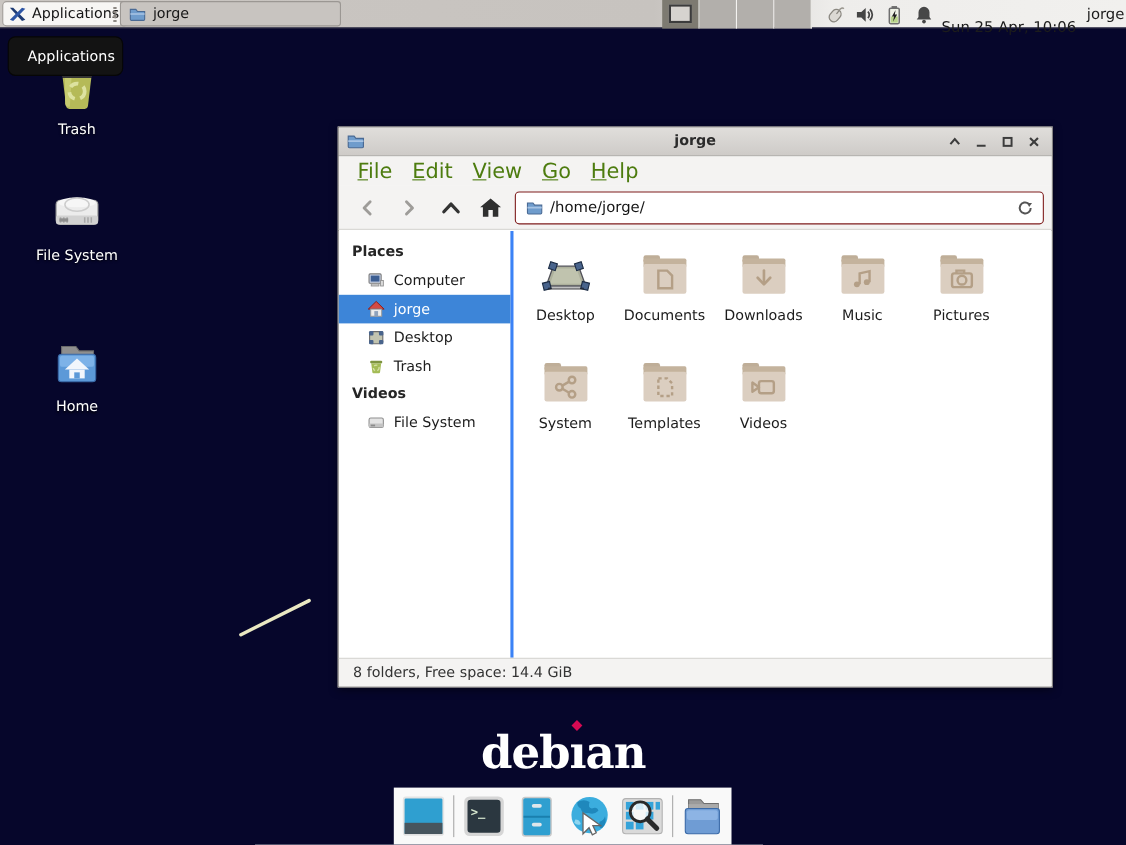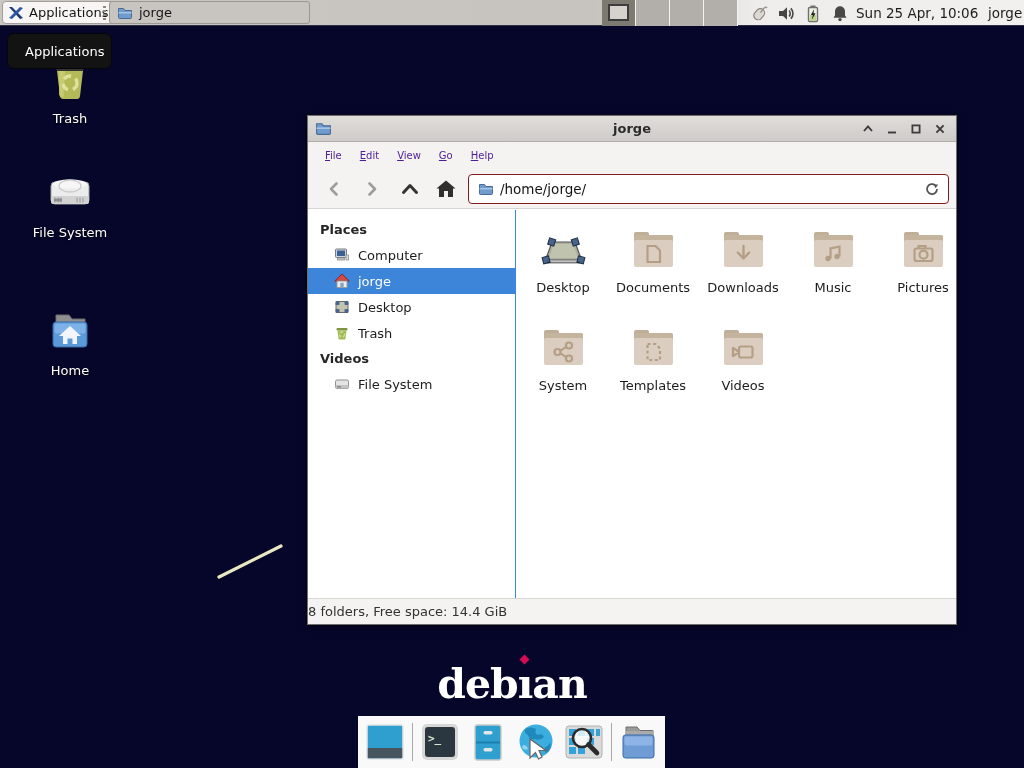--- a/index.html
+++ b/index.html
@@ -18,21 +18,21 @@
           background:repeating-linear-gradient(#8d8984 0 2px,transparent 2px 4px); }
   #task-btn { position:absolute; left:109px; top:1px; width:201px; height:23px; display:flex; align-items:center;
               gap:6px; padding:0 7px; background:#c8c4c0; border:1px solid #9b9793; border-radius:3px;
               font-size:13px; color:#161616; }
   #pager { position:absolute; left:602px; top:0; height:26px; display:flex; }
   .ws { width:34px; height:26px; background:#b2afab; border-right:1px solid #f4f3f1; position:relative; }
   .ws.active { background:#7d7a71; }
   .ws.active .ws-win { position:absolute; left:6px; top:4px; width:21px; height:17px; background:#d6d3cf; border:2px solid #3c3c3c; }
   #tray { position:absolute; left:749px; top:0; height:26px; display:flex; align-items:center; gap:7px; }
   .tray-ic { width:20px; height:20px; display:flex; align-items:center; justify-content:center; }
-  #clock { position:absolute; left:856px; top:0; height:26px; display:flex; align-items:center;
+  #clock { position:absolute; left:856px; top:12px; height:26px; display:flex; align-items:center;
            font-size:13.5px; color:#1c1c1c; }
   #panel-user { position:absolute; left:988px; top:0; height:26px; display:flex; align-items:center;
                 font-size:13.5px; color:#1c1c1c; }
 
   
   #tooltip { position:absolute; left:7px; top:33px; width:105px; height:36px; background:#131313;
              border:1px solid #060606; border-radius:7px; color:#ffffff; font-size:13px;
              display:flex; align-items:center; padding-left:17px; z-index:60; }
 
   
@@ -57,41 +57,41 @@
   #win { position:absolute; left:307px; top:115px; width:650px; height:510px; background:#ffffff;
          border:1px solid #706d6a; box-shadow:0 2px 8px rgba(0,0,0,.55); }
   #titlebar { position:relative; height:26px; background:linear-gradient(#e0dedb,#cecbc8);
               border-bottom:1px solid #b0adaa; display:flex; align-items:center; }
   #title { position:absolute; left:0; right:0; text-align:center; font-size:13px; font-weight:bold; color:#2b2b2b; }
   #titlebar .win-ic { position:absolute; left:7px; top:4px; }
   #win-btns { position:absolute; right:6px; top:3px; display:flex; gap:4px; z-index:2; }
   .wbtn { width:20px; height:20px; display:flex; align-items:center; justify-content:center; }
 
   #menubar { height:27px; background:#f4f3f2; display:flex; align-items:center; padding-left:8px; }
-  .menu-item { padding:4px 9px; font-size:10px; color:#4c1d95; }
+  .menu-item { padding:4px 9px; font-size:19px; color:#4d7c0f; }
 
   #toolbar { height:40px; background:#f4f3f2; border-bottom:1px solid #d8d6d3; position:relative; }
   .nav-btn { position:absolute; top:7px; width:28px; height:26px; display:flex; align-items:center; justify-content:center; }
   #path-entry { position:absolute; left:160px; top:5px; width:481px; height:30px; background:#ffffff;
                 border:1px solid #7f1d1d; border-radius:4px; display:flex; align-items:center; padding:0 8px 0 9px;
                 font-size:13.5px; color:#141414; }
   #path-entry .ptxt { margin-left:6px; flex:1; }
 
   #body-area { position:absolute; top:94px; bottom:26px; left:0; right:0; display:flex; }
-  #sidebar { width:208px; background:#ffffff; border-right:1px solid #3b82f6; padding-top:7px; flex-shrink:0; }
+  #sidebar { width:159px; background:#ffffff; border-right:3px solid #3b82f6; padding-top:7px; flex-shrink:0; }
   .side-hdr { font-size:13px; font-weight:bold; color:#262626; padding:5px 0 5px 12px; }
   .side-row { height:26px; display:flex; align-items:center; padding-left:26px; gap:8px; font-size:13px; color:#1d1d1d; }
   .side-row.sel { background:#3d85d8; color:#ffffff; }
   #files { flex:1; position:relative; background:#ffffff; }
   #folder-grid { position:absolute; left:2px; top:14px; width:462px; display:flex; flex-wrap:wrap; }
   .fcell { width:90px; height:98px; display:flex; flex-direction:column; align-items:center; padding-top:2px; }
   .fcell .flbl { margin-top:6px; font-size:13px; color:#1c1c1c; }
 
   #statusbar { position:absolute; left:0; right:0; bottom:0; height:26px; background:#f4f3f2;
-               border-top:1px solid #d8d6d3; display:flex; align-items:center; 
+               border-top:1px solid #d8d6d3; display:flex; align-items:center; padding-left:13px;
                font-size:13px; color:#333333; }
 
   
   #dock { position:absolute; left:358px; top:716px; width:307px; height:52px; background:#f9f9f9;
           display:flex; align-items:center; justify-content:center; gap:6px; }
   .dock-sep { width:1px; height:38px; background:#a9a9a9; }
   .dock-ic { width:42px; height:42px; display:flex; align-items:center; justify-content:center; }
 
   u { text-decoration:underline; }
   svg { display:block; }

